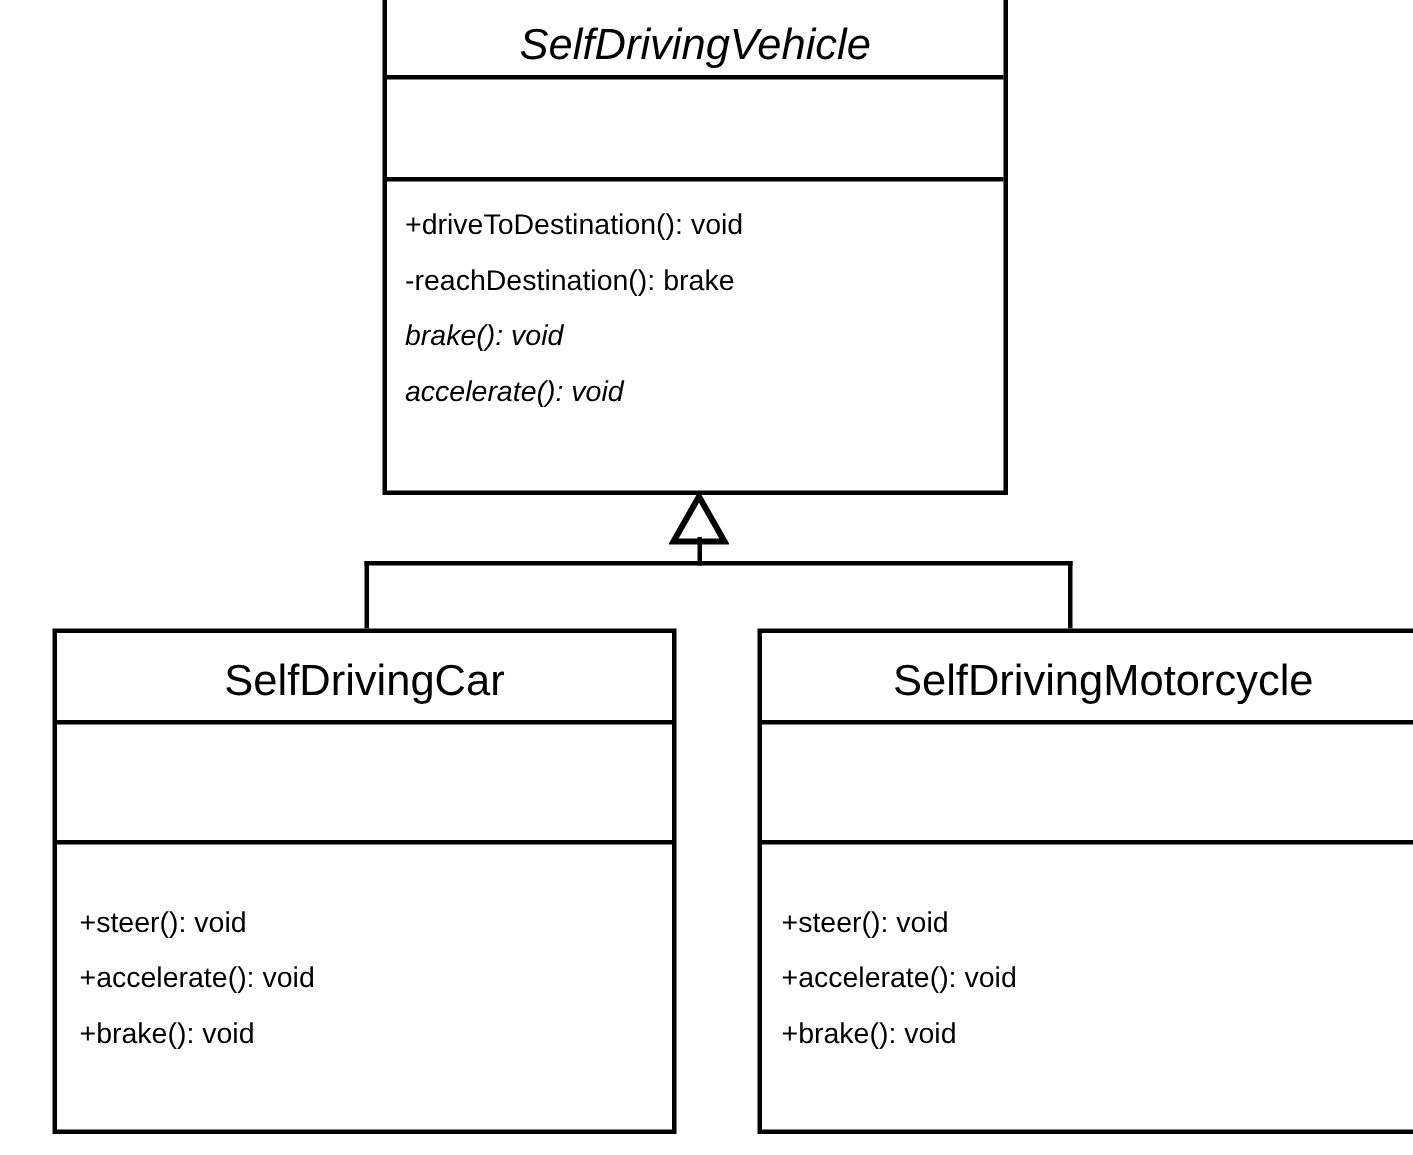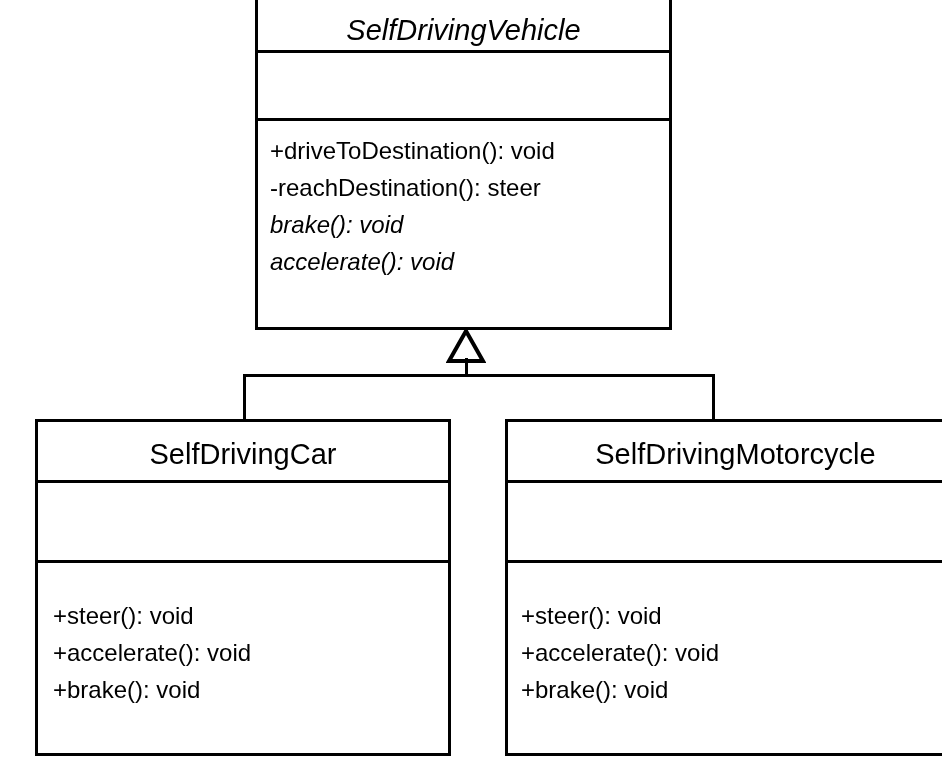--- a/index.html
+++ b/index.html
@@ -49,21 +49,21 @@
     font-style: italic;
   }
 
   
   .member-list {
     list-style: none;
     margin: 0;
     padding: 0;
   }
   .member {
-    font-size: 24px;
+    font-size: 19px;
     line-height: 37px;
     color: #000000;
     white-space: nowrap;
   }
   .member.abstract {
     font-style: italic;
   }
 
   
   .edge {
@@ -91,21 +91,21 @@
       <div class="class-name abstract" style="position:absolute; left:0; right:0; top:16px;">SelfDrivingVehicle</div>
     </div>
 
     <div class="compartment divided" style="height:68px;">
       <ul class="member-list" style="margin:8px 0 0 12px;"></ul>
     </div>
 
     <div class="compartment" style="flex:1 1 auto;">
       <ul class="member-list" id="parent-ops" style="margin:11px 0 0 12px;">
           <li class="member">+driveToDestination(): void</li>
-          <li class="member">-reachDestination(): steer</li>
+          <li class="member">-reachDestination(): brake</li>
           <li class="member abstract">brake(): void</li>
           <li class="member abstract">accelerate(): void</li>
         </ul>
     </div>
   </div>
 
   <div class="gen-arrow" style="left:446px; top:328px; width:40px; height:36px;">
     <svg width="40" height="36" viewBox="0 0 40 36" aria-hidden="true">
       <polygon points="20,3 37,33 3,33" fill="#ffffff" stroke="#000000" stroke-width="4" stroke-linejoin="miter"></polygon>
     </svg>

